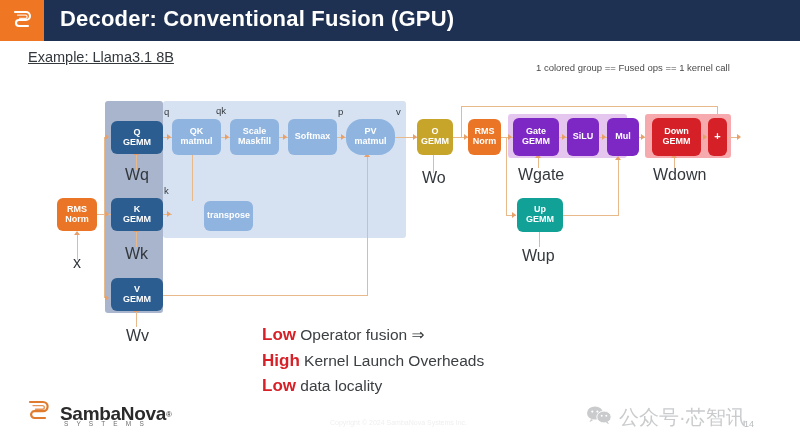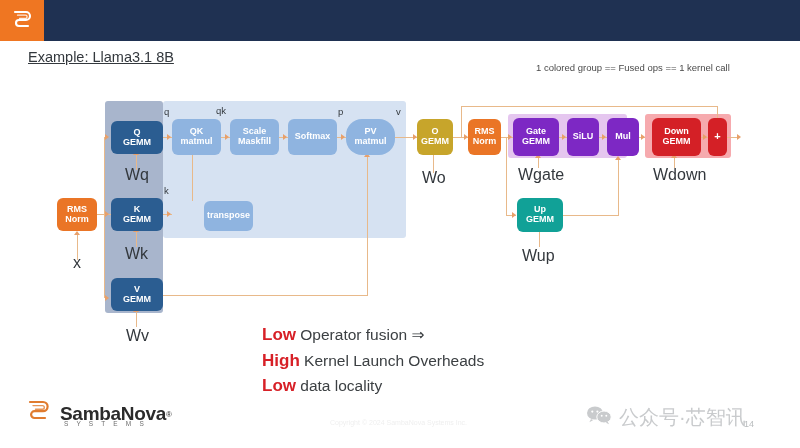--- a/index.html
+++ b/index.html
@@ -92,20 +92,21 @@
 
 <div class="slide">
 
   <div class="header">
     <div class="logo-tab">
       <svg width="26" height="26" viewBox="0 0 26 26" aria-hidden="true">
         <path d="M6 4 h11 a4 4 0 0 1 0 8 h-7 a3 3 0 0 0 0 6 h9" fill="none" stroke="#ffffff" stroke-width="2.1" stroke-linecap="round"></path>
         <path d="M8.5 7.2 h8 a1.6 1.6 0 0 1 0 3.2 h-6" fill="none" stroke="#ffffff" stroke-width="1.3" stroke-linecap="round" opacity=".85"></path>
       </svg>
     </div>
+    <div class="header-title">Decoder: Conventional Fusion (GPU)</div>
   </div>
 
   <div class="subtitle">Example: Llama3.1 8B</div>
   <div class="fusion-note">1 colored group == Fused ops == 1 kernel call</div>
 
   <div class="grp grp-attn-w" style="left:105px;top:101px;width:58px;height:212px;"></div>
   <div class="grp grp-attn" style="left:163px;top:101px;width:243px;height:137px;"></div>
   <div class="grp grp-mlp" style="left:508px;top:114px;width:119px;height:44px;"></div>
   <div class="grp grp-res" style="left:645px;top:114px;width:86px;height:44px;"></div>
 

